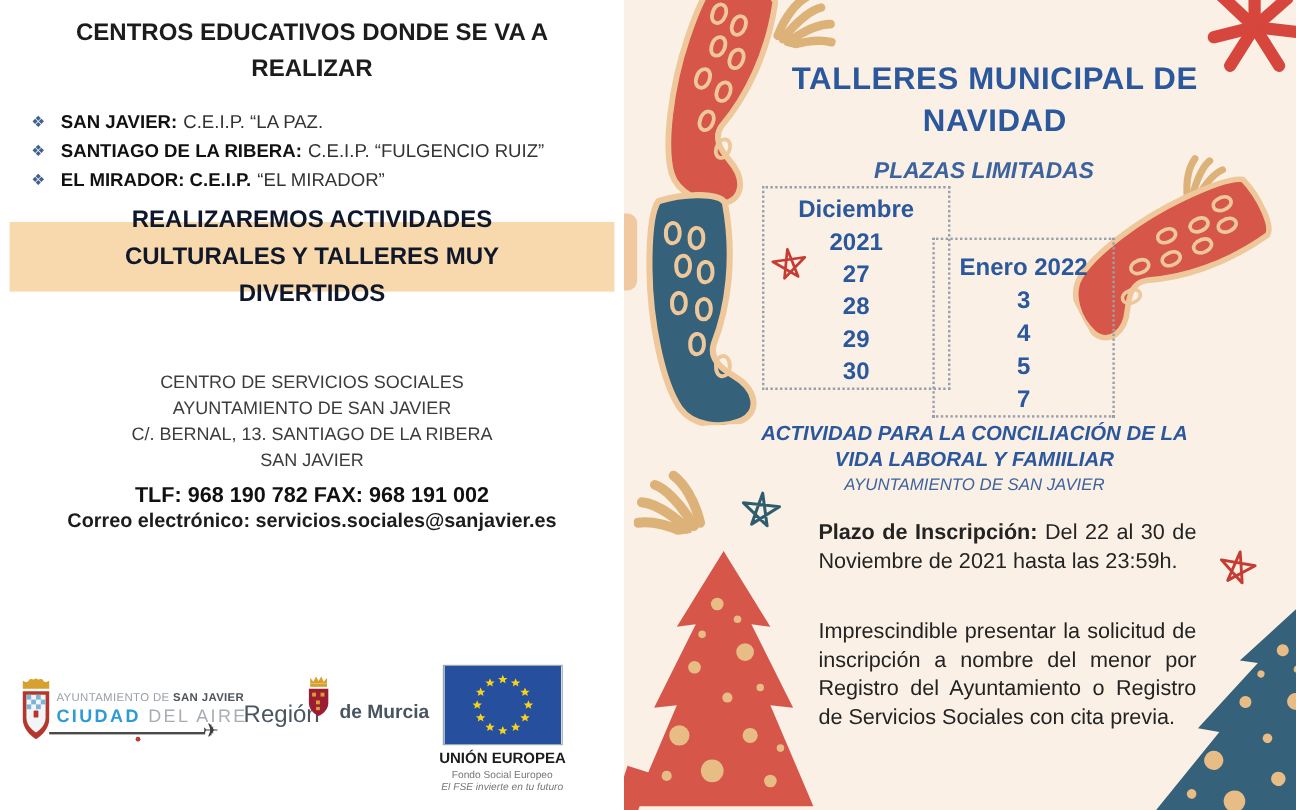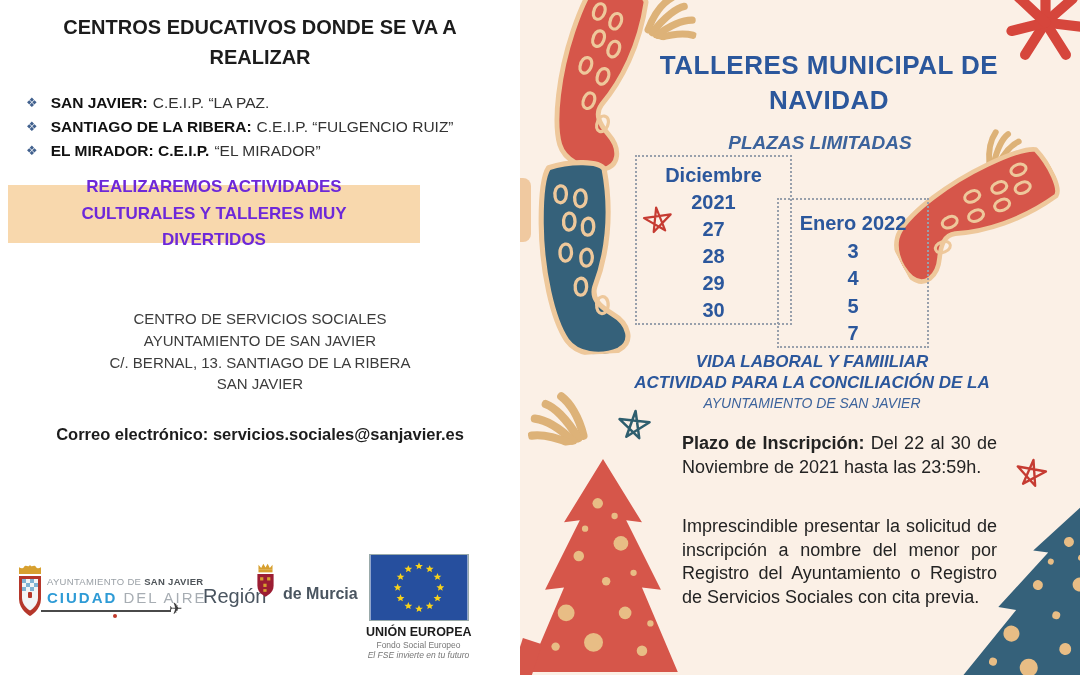--- a/index.html
+++ b/index.html
@@ -9,23 +9,23 @@
 
   
   .left-panel { position:absolute; left:0; top:0; width:520px; height:675px; background:#ffffff; }
   .lp-title { position:absolute; top:12px; left:40px; right:40px; text-align:center;
               font-size:20px; font-weight:bold; color:#1c1c1c; line-height:1.5; }
   .centers { position:absolute; top:94px; left:26px; right:6px; }
   .center-row { display:flex; align-items:baseline; margin-bottom:6px; font-size:15.5px; }
   .bullet { color:#41618e; font-size:13px; margin-right:13px; position:relative; top:-1px; }
   .center-name { font-weight:bold; color:#111; white-space:pre; }
   .center-value { color:#333; margin-left:5px; white-space:pre; }
-  .banner { position:absolute; left:8px; top:185px; width:412px; height:58px; background:#f8d8ad;
+  .banner { position:absolute; left:8px; top:185px; width:504px; height:58px; background:#f8d8ad;
             display:flex; align-items:center; justify-content:center; text-align:center;
-            font-size:17px; font-weight:bold; color:#6d28d9; line-height:1.55; padding:0 42px; }
+            font-size:20px; font-weight:bold; color:#0f172a; line-height:1.55; padding:0 42px; }
   .address { position:absolute; top:308px; left:0; right:0; text-align:center;
              font-size:15px; color:#3c3c3c; line-height:1.45; }
   .phone-line { position:absolute; top:402px; left:0; right:0; text-align:center;
                 font-size:18px; font-weight:bold; color:#101010; }
   .email-line { position:absolute; top:425px; left:0; right:0; text-align:center;
                 font-size:16.5px; font-weight:bold; color:#1c1c1c; }
 
   
   .logo-sj { position:absolute; left:13px; top:556px; width:185px; height:105px; }
   .sj-crest { position:absolute; left:2px; top:6px; }
@@ -165,20 +165,21 @@
 
     <div class="banner">REALIZAREMOS ACTIVIDADES CULTURALES Y TALLERES MUY DIVERTIDOS</div>
 
     <div class="address">
       <div>CENTRO DE SERVICIOS SOCIALES</div>
       <div>AYUNTAMIENTO DE SAN JAVIER</div>
       <div>C/. BERNAL, 13. SANTIAGO DE LA RIBERA</div>
       <div>SAN JAVIER</div>
     </div>
 
+    <div class="phone-line">TLF: 968 190 782  FAX: 968 191 002</div>
     <div class="email-line">Correo electrónico: servicios.sociales@sanjavier.es</div>
 
     <div class="logo-sj">
       <svg class="sj-crest" width="30" height="60" viewBox="0 0 60 120">
         <path d="M8,24 L8,10 C8,10 14,16 18,10 C22,4 26,12 30,6 C34,12 38,4 42,10 C46,16 52,10 52,10 L52,24 Z" fill="#d7a02f"></path>
         <path d="M8,28 L52,28 L52,74 C52,96 30,108 30,108 C30,108 8,96 8,74 Z" fill="#b5372b"></path>
         <path d="M14,34 L46,34 L46,72 C46,88 30,97 30,97 C30,97 14,88 14,72 Z" fill="#f2f5f7"></path>
         <g fill="#7fb3d5">
           <rect x="14" y="34" width="8" height="8"></rect>
             <rect x="30" y="34" width="8" height="8"></rect>
@@ -293,22 +294,22 @@
 
     <div class="date-box box-jan">
       <div>Enero 2022</div>
       <div>3</div>
       <div>4</div>
       <div>5</div>
       <div>7</div>
     </div>
 
     <div class="activity">
+      <div class="l12">ACTIVIDAD PARA LA CONCILIACIÓN DE LA</div>
       <div class="l12">VIDA LABORAL Y FAMIILIAR</div>
-      <div class="l12">ACTIVIDAD PARA LA CONCILIACIÓN DE LA</div>
       <div class="l3">AYUNTAMIENTO DE SAN JAVIER</div>
     </div>
 
     <p class="para para-1"><b>Plazo de Inscripción:</b><span> Del 22 al 30 de Noviembre de 2021 hasta las 23:59h.</span></p>
 
     <p class="para para-2">Imprescindible presentar la solicitud de inscripción a nombre del menor por Registro del Ayuntamiento o Registro de Servicios Sociales con cita previa.</p>
   </div>
 </div>
 
 </body></html>

